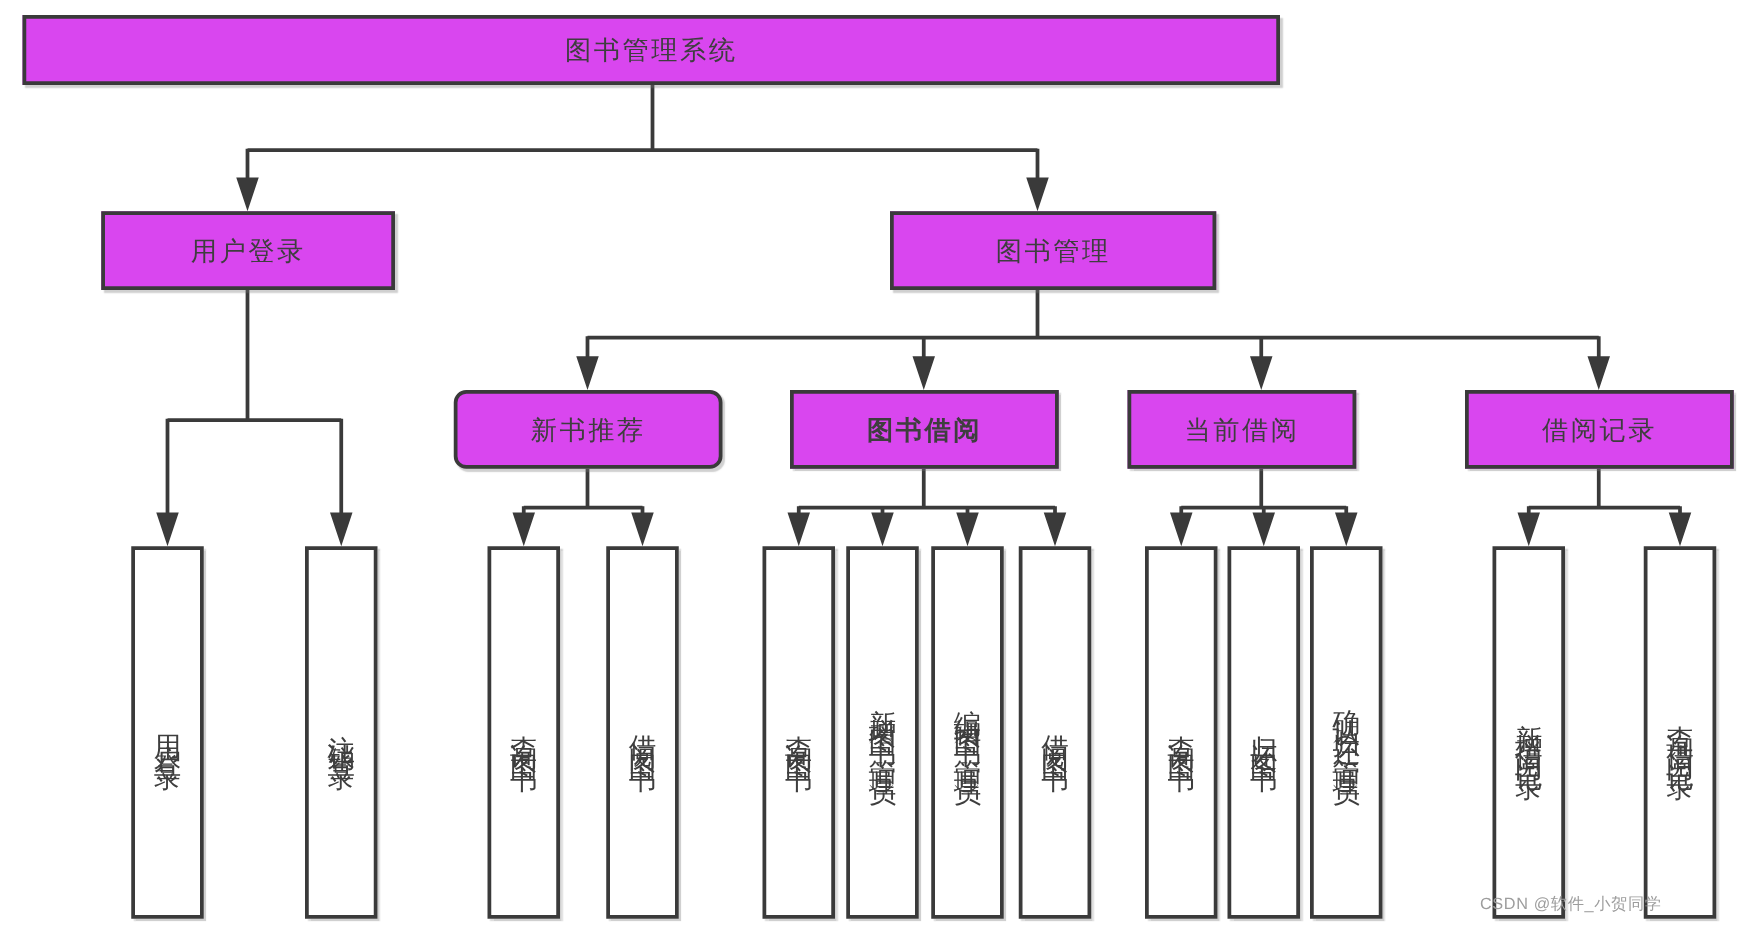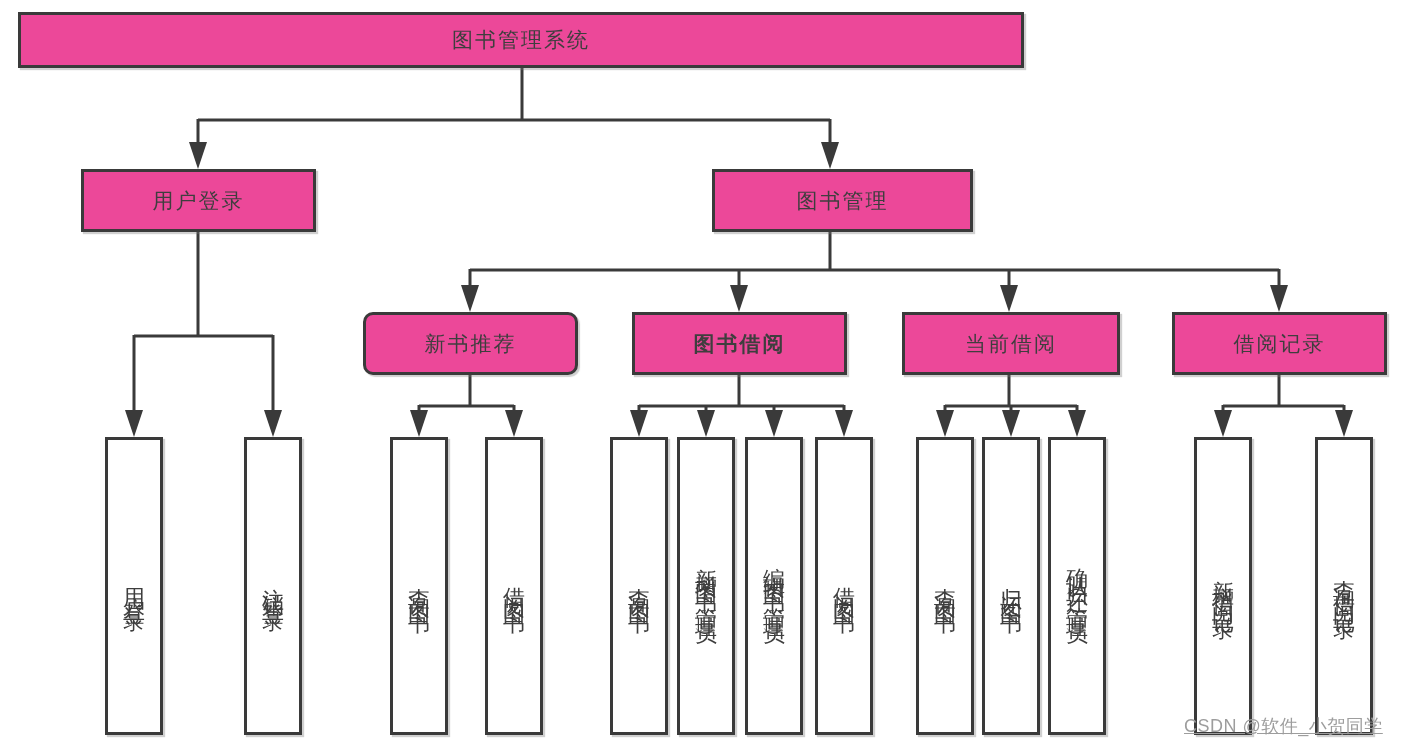--- a/index.html
+++ b/index.html
@@ -13,21 +13,21 @@
     overflow: hidden;
   }
   svg.wires {
     position: absolute;
     left: 0; top: 0;
     width: 1405px; height: 747px;
   }
   .hbox {
     position: absolute;
     border: 3px solid #3a3a3a;
-    background: #ec4899;
+    background: #d946ef;
     display: flex;
     align-items: center;
     justify-content: center;
     font-size: 21px;
     letter-spacing: 2px;
     color: #3e3e3e;
     box-shadow: 2px 2px 1px rgba(120,120,120,0.35);
   }
   .vbox {
     position: absolute;
@@ -44,26 +44,25 @@
     line-height: 1;
     letter-spacing: 8px;
     color: #3e3e3e;
     box-shadow: 2px 2px 1px rgba(120,120,120,0.35);
     white-space: nowrap;
   }
   .watermark {
     position: absolute;
     left: 1184px;
     top: 714px;
-    font-size: 18px;
+    font-size: 13px;
     letter-spacing: 0.5px;
     color: #9d9d9d;
     z-index: 5;
     white-space: nowrap;
-    text-decoration: underline;
   }
 </style>
 </head>
 <body>
 
 <div class="stage">
 
   <svg class="wires" viewBox="0 0 1405 747" xmlns="http://www.w3.org/2000/svg">
 
     <path d="M522 68 V121 M198 120 H830 M198 119 V145 M830 119 V145" stroke="#3a3a3a" stroke-width="3" fill="none"></path>
@@ -112,21 +111,21 @@
   <div class="hbox" style="left:712px; top:169px; width:261px; height:63px;">
     <span>图书管理</span>
   </div>
 
   <div class="hbox" style="left:363px; top:312px; width:215px; height:63px;border-radius:10px;">
     <span>新书推荐</span>
   </div>
   <div class="hbox" style="left:632px; top:312px; width:215px; height:63px;font-weight:bold;">
     <span>图书借阅</span>
   </div>
-  <div class="hbox" style="left:902px; top:312px; width:218px; height:63px;">
+  <div class="hbox" style="left:902px; top:312px; width:183px; height:63px;">
     <span>当前借阅</span>
   </div>
   <div class="hbox" style="left:1172px; top:312px; width:215px; height:63px;">
     <span>借阅记录</span>
   </div>
 
   <div class="vbox" style="left:105px; top:437px;">
     <span>用户登录</span>
   </div>
   <div class="vbox" style="left:244px; top:437px;">

